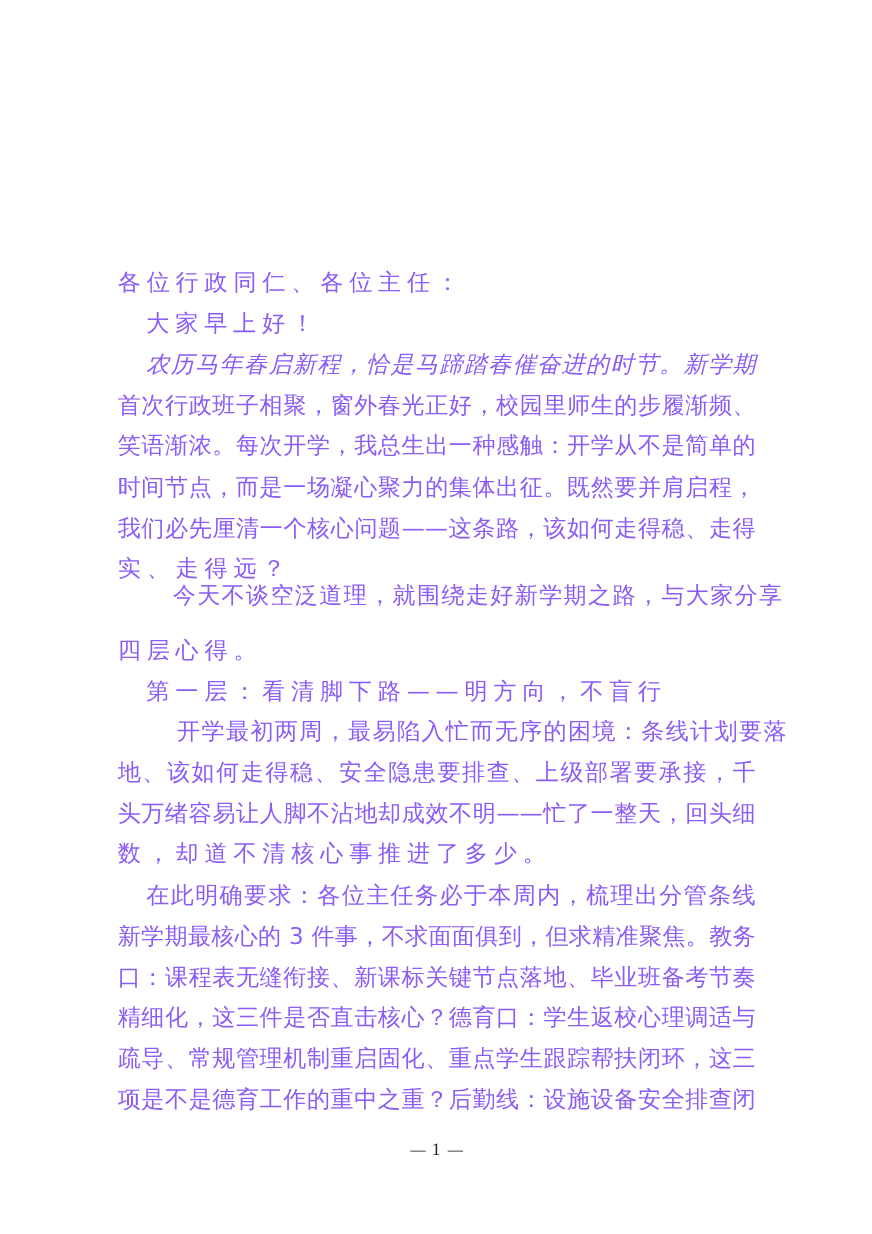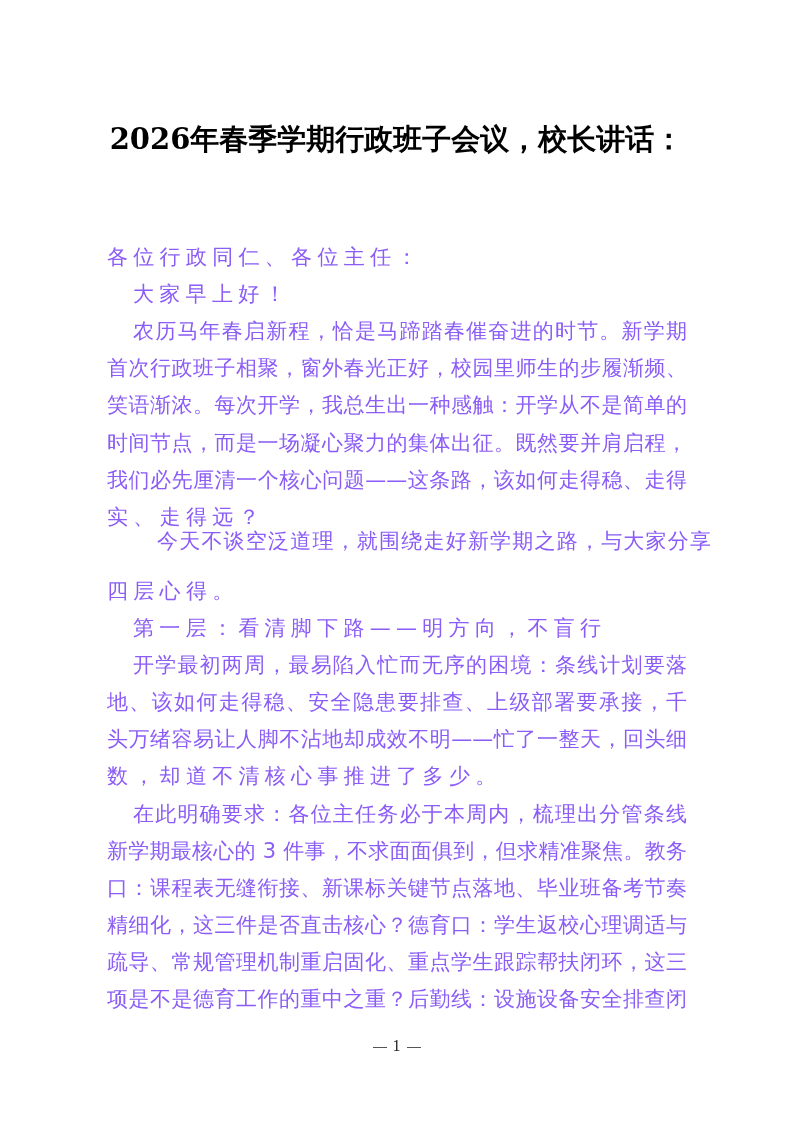--- a/index.html
+++ b/index.html
@@ -23,35 +23,34 @@
   .footer {
     position: absolute; left: 0; width: 793px; top: 1037px; text-align: center;
     font-family: "Liberation Serif", "DejaVu Serif", serif; font-size: 16px; color: #222;
   }
   .footer .dash { display: inline-block; width: 14px; height: 1px; background: #555; vertical-align: middle; margin: 0 6px; }
 </style>
 </head>
 <body>
 
 <div class="page">
-  <div class="title t1">2026年春季学期行政班子会议，校长讲话：</div>
 
   <div id="body-lines">
       <div class="line short" style="top: 242px;">各位行政同仁、各位主任：</div>
       <div class="line indent short" style="top: 279.1px;">大家早上好！</div>
-      <div class="line indent" style="top: 316.2px;">农历马年春启新程，恰是马蹄踏春催奋进的时节。新学期</div>
+      <div class="line indent" style="top: 316.2px; font-style: italic;">农历马年春启新程，恰是马蹄踏春催奋进的时节。新学期</div>
       <div class="line" style="top: 353.3px;">首次行政班子相聚，窗外春光正好，校园里师生的步履渐频、</div>
       <div class="line" style="top: 390.4px;">笑语渐浓。每次开学，我总生出一种感触：开学从不是简单的</div>
       <div class="line" style="top: 427.5px;">时间节点，而是一场凝心聚力的集体出征。既然要并肩启程，</div>
       <div class="line" style="top: 464.6px;">我们必先厘清一个核心问题——这条路，该如何走得稳、走得</div>
       <div class="line short" style="top: 501.7px;">实、走得远？</div>
       <div class="line indent" style="top: 526px; margin-left: 24px;">今天不谈空泛道理，就围绕走好新学期之路，与大家分享</div>
       <div class="line short" style="top: 575.9px;">四层心得。</div>
       <div class="line indent short" style="top: 613px;">第一层：看清脚下路——明方向，不盲行</div>
-      <div class="line indent" style="top: 650.1px;">开学最初两周，最易陷入忙而无序的困境：条线计划要落</div>
+      <div class="line indent" style="top: 650.1px; margin-left: 28px;">开学最初两周，最易陷入忙而无序的困境：条线计划要落</div>
       <div class="line" style="top: 687.2px;">地、该如何走得稳、安全隐患要排查、上级部署要承接，千</div>
       <div class="line" style="top: 724.3px;">头万绪容易让人脚不沾地却成效不明——忙了一整天，回头细</div>
       <div class="line short" style="top: 761.4px;">数，却道不清核心事推进了多少。</div>
       <div class="line indent" style="top: 798.5px;">在此明确要求：各位主任务必于本周内，梳理出分管条线</div>
       <div class="line" style="top: 835.6px;">新学期最核心的 3 件事，不求面面俱到，但求精准聚焦。教务</div>
       <div class="line" style="top: 872.7px;">口：课程表无缝衔接、新课标关键节点落地、毕业班备考节奏</div>
       <div class="line" style="top: 909.8px;">精细化，这三件是否直击核心？德育口：学生返校心理调适与</div>
       <div class="line" style="top: 946.9px;">疏导、常规管理机制重启固化、重点学生跟踪帮扶闭环，这三</div>
       <div class="line" style="top: 984px;">项是不是德育工作的重中之重？后勤线：设施设备安全排查闭</div>
     </div>

